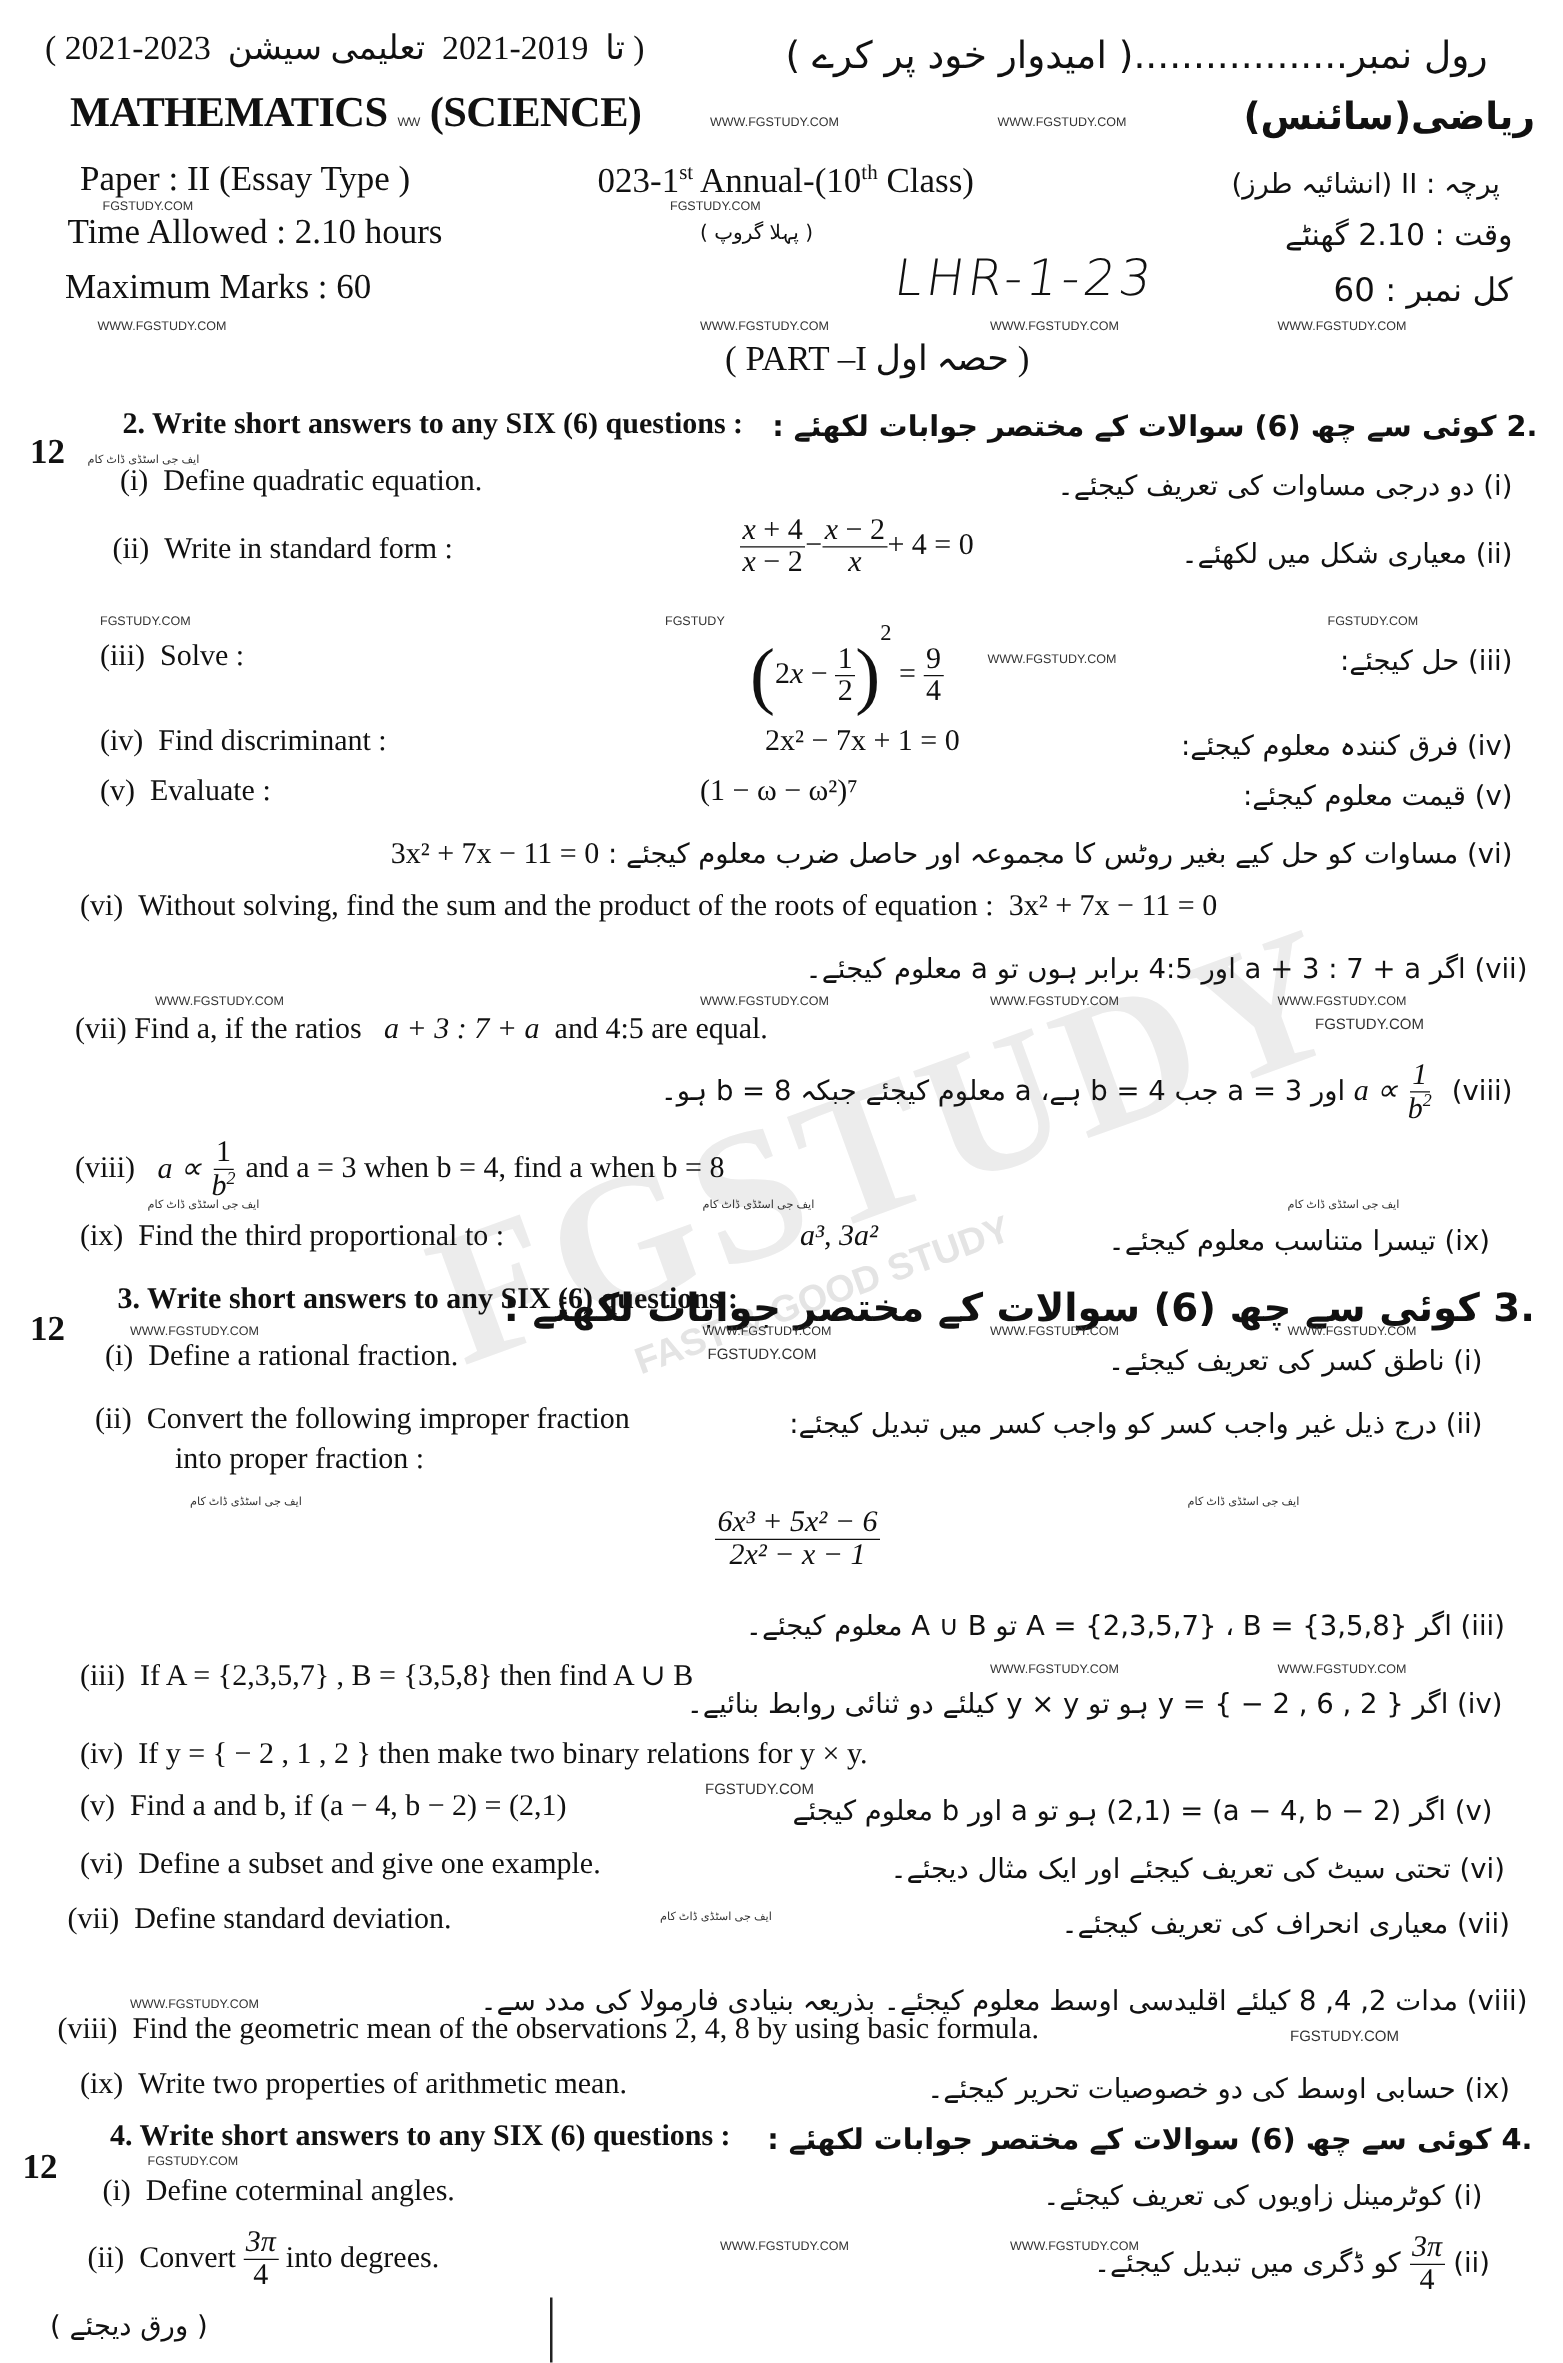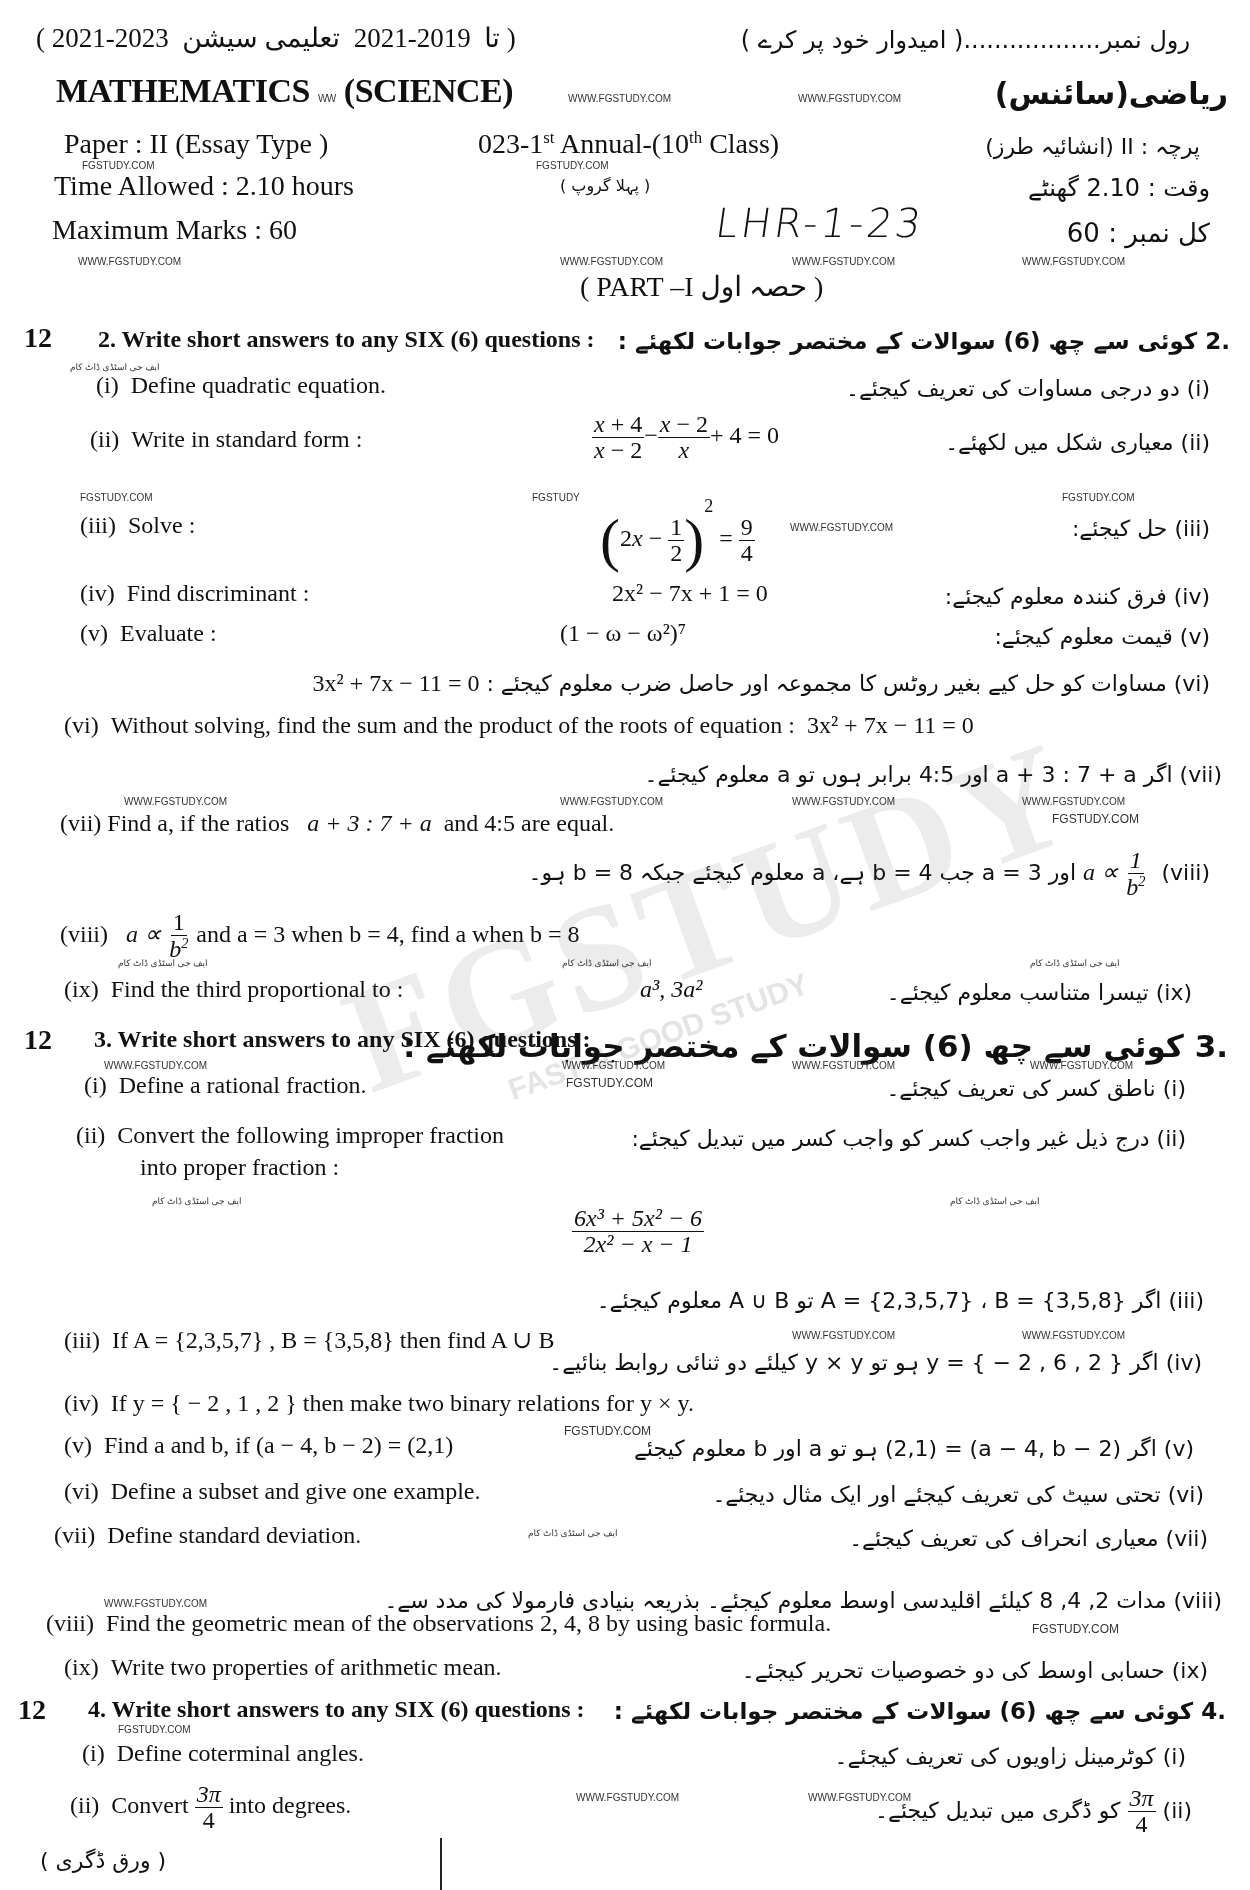--- a/index.html
+++ b/index.html
@@ -6,40 +6,40 @@
   body { width: 1250px; height: 1890px; position: relative; overflow: hidden;
          font-family: "Liberation Serif", "DejaVu Serif", serif; color: #111; }
   .abs { position: absolute; white-space: nowrap; }
   .urdu { font-family: "DejaVu Sans", sans-serif; direction: rtl; font-size: 22px; }
   .en { font-size: 24px; }
   .bold { font-weight: bold; }
   .wm { font-family: "Liberation Sans", sans-serif; font-size: 10px; color: #333; }
   .title { font-size: 34px; font-weight: bold; letter-spacing: -0.5px; }
   .hdr { font-size: 28px; }
   .qhead { font-size: 24px; font-weight: bold; }
-  .marks { font-size: 28px; font-weight: bold; }
+  .marks { font-size: 28px; font-weight: bold; margin-top: 24px; }
   .math { font-family: "Liberation Serif", serif; font-size: 24px; font-style: normal; }
   .mi { font-style: italic; }
   .frac { display: inline-flex; flex-direction: column; align-items: center; vertical-align: middle; line-height: 1.05; }
   .frac .num { border-bottom: 1.5px solid #111; padding: 0 2px; }
   .frac .den { padding: 0 2px; }
   sup { font-size: 0.6em; }
   .handwritten { font-family: "DejaVu Sans", sans-serif; font-size: 40px; font-weight: 300; letter-spacing: 3px; transform: skewX(-8deg); color: #111; }
   .bigwm { font-family: "Liberation Serif", serif; font-size: 150px; font-weight: bold; color: #ececec; transform: rotate(-20deg); letter-spacing: 6px; }
   .bigwm2 { font-family: "Liberation Sans", sans-serif; font-size: 30px; font-weight: bold; color: #e4e4e4; transform: rotate(-20deg); }
   .paren { font-size: 60px; font-weight: 200; vertical-align: middle; }
 </style>
 </head>
 <body>
 
 <div class="abs bigwm" style="left:330px; top:830px;">FGSTUDY</div>
 <div class="abs bigwm2" style="left:500px; top:1020px;">FAST &amp; GOOD STUDY</div>
 
 <div class="abs hdr" style="left:36px; top:22px; font-size:27px;">( 2021-2023 &nbsp;تا&nbsp; 2019-2021 &nbsp;تعلیمی سیشن )</div>
-<div class="abs urdu" style="right:60px; top:26px; font-size:24px;">رول نمبر..................( امیدوار خود پر کرے )</div>
+<div class="abs urdu" style="right:60px; top:26px; font-size:30px;">رول نمبر..................( امیدوار خود پر کرے )</div>
 
 <div class="abs title" style="left:56px; top:72px;">
   <span>MATHEMATICS</span>
   <span class="wm" style="font-size:10px; font-weight:normal;">WW</span>
   <span>(SCIENCE)</span>
 </div>
 <div class="abs wm" style="left:568px; top:93px;">WWW.FGSTUDY.COM</div>
 <div class="abs wm" style="left:798px; top:93px;">WWW.FGSTUDY.COM</div>
 <div class="abs urdu bold" style="right:22px; top:76px; font-size:30px;">ریاضی(سائنس)</div>
 
@@ -298,14 +298,14 @@
 </div>
 <div class="abs wm" style="left:576px; top:1792px;">WWW.FGSTUDY.COM</div>
 <div class="abs wm" style="left:808px; top:1792px;">WWW.FGSTUDY.COM</div>
 <div class="abs urdu" style="right:58px; top:1786px;">
   <span>(ii)</span>&nbsp;<span class="frac math" style="direction:ltr;">
       <span class="num mi">3π</span>
       <span class="den">4</span>
     </span>&nbsp;<span>کو ڈگری میں تبدیل کیجئے۔</span>
 </div>
 
-<div class="abs urdu" style="left:40px; top:1848px; direction:rtl; font-size:22px;">( ورق ڈگری )</div>
+<div class="abs urdu" style="left:40px; top:1848px; direction:rtl; font-size:22px;">( ورق دیجئے )</div>
 <div class="abs" style="left:440px; top:1838px; width:2px; height:52px; background:#222;"></div>
 
 </body></html>

